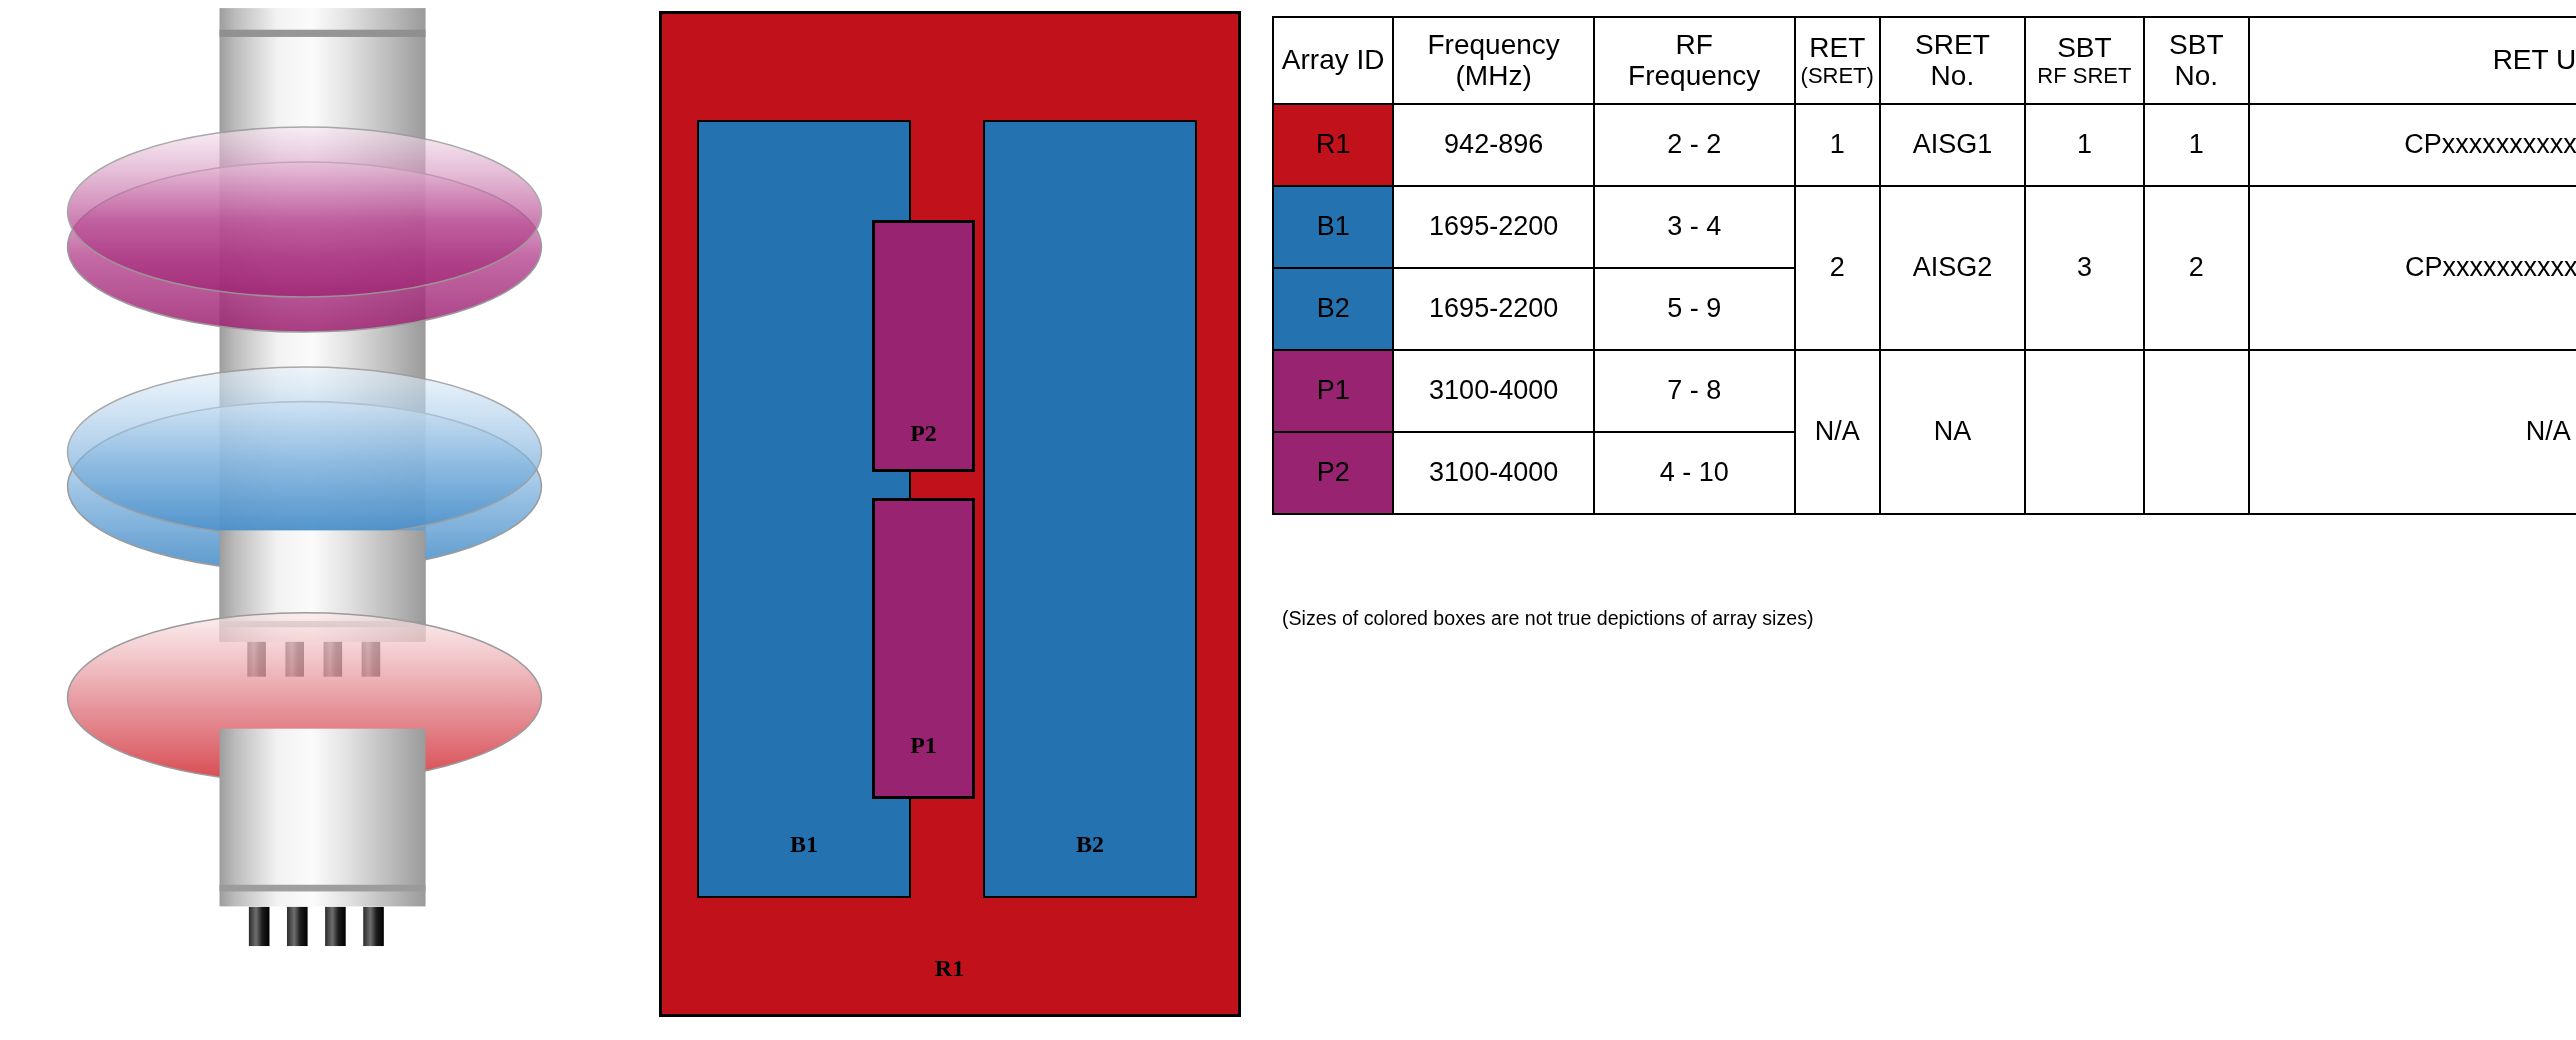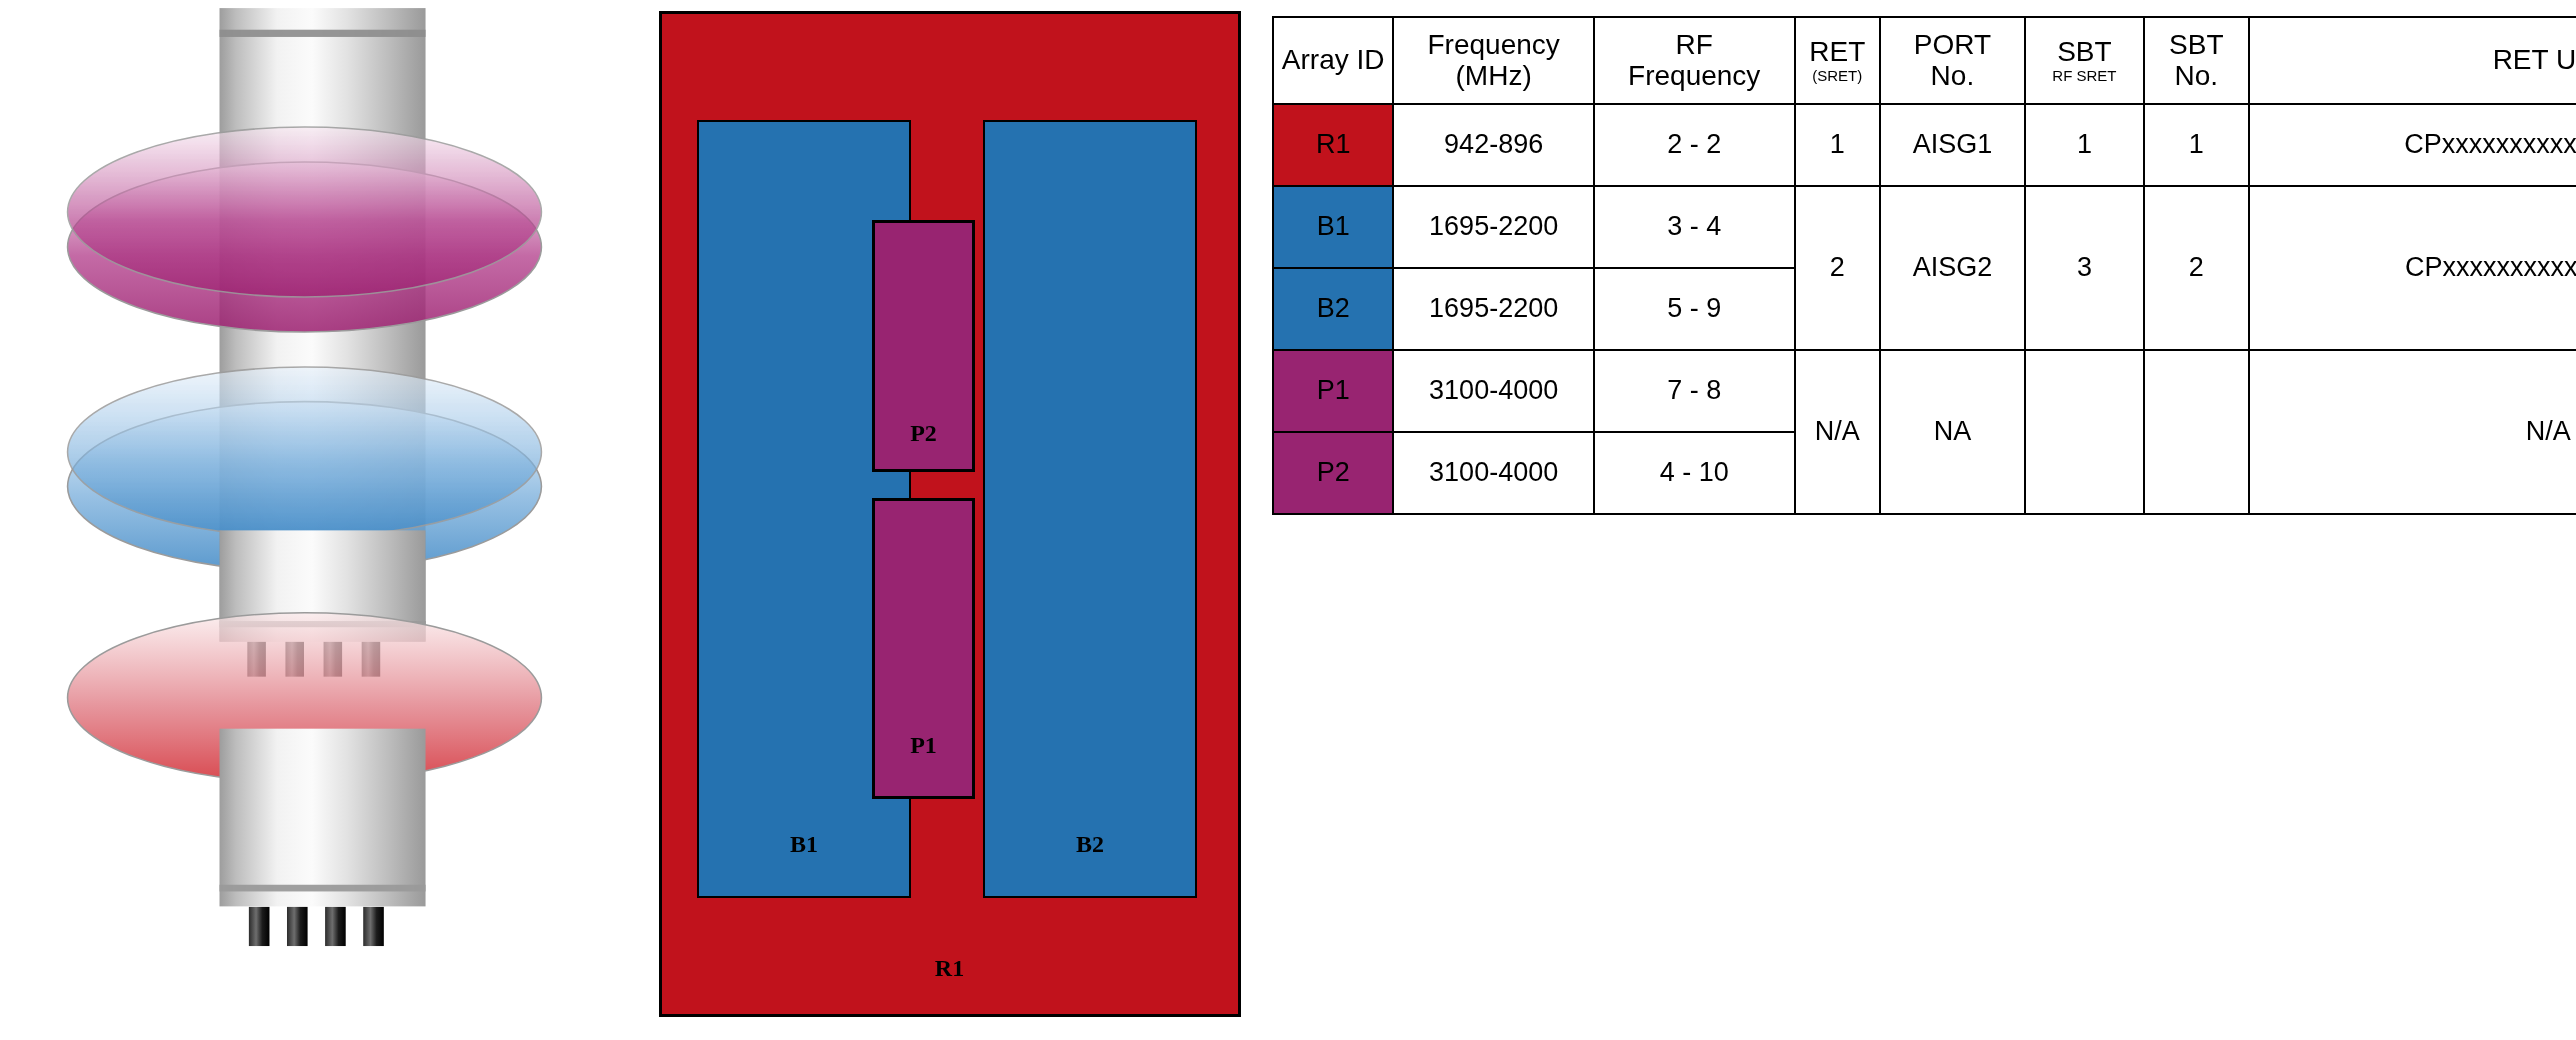--- a/index.html
+++ b/index.html
@@ -91,21 +91,21 @@
     font-size: 28px;
     line-height: 1.12;
   }
   table#array-table tbody td {
     height: 82px;
     font-size: 27px;
     line-height: 1.1;
   }
   .sub-note {
     display: block;
-    font-size: 15px;
+    font-size: 22px;
     line-height: 1.1;
     margin-top: 1px;
     text-align: center;
   }
   .hdr-line { display: block; }
 
   td.cell-red     { background: #C1121C; }
   td.cell-blue    { background: #2572B0; }
   td.cell-magenta { background: #982471; }
 
@@ -240,21 +240,21 @@
           </th>
           <th>
             <span class="hdr-line">RF</span>
             <span class="hdr-line">Frequency</span>
           </th>
           <th>
             <span class="hdr-line">RET</span>
             <span class="sub-note">(SRET)</span>
           </th>
           <th>
-            <span class="hdr-line">PORT</span>
+            <span class="hdr-line">SRET</span>
             <span class="hdr-line">No.</span>
           </th>
           <th>
             <span class="hdr-line">SBT</span>
             <span class="sub-note">RF SRET</span>
           </th>
           <th>
             <span class="hdr-line">SBT</span>
             <span class="hdr-line">No.</span>
           </th>
@@ -306,15 +306,16 @@
 
         <tr>
           <td class="cell-magenta">P2</td>
           <td>3100-4000</td>
           <td>4 - 10</td>
         </tr>
       </tbody>
     </table>
   </div>
 
+  <div id="table-caption">(Sizes of colored boxes are not true depictions of array sizes)</div>
 
 </div>
 
 
 </body></html>

